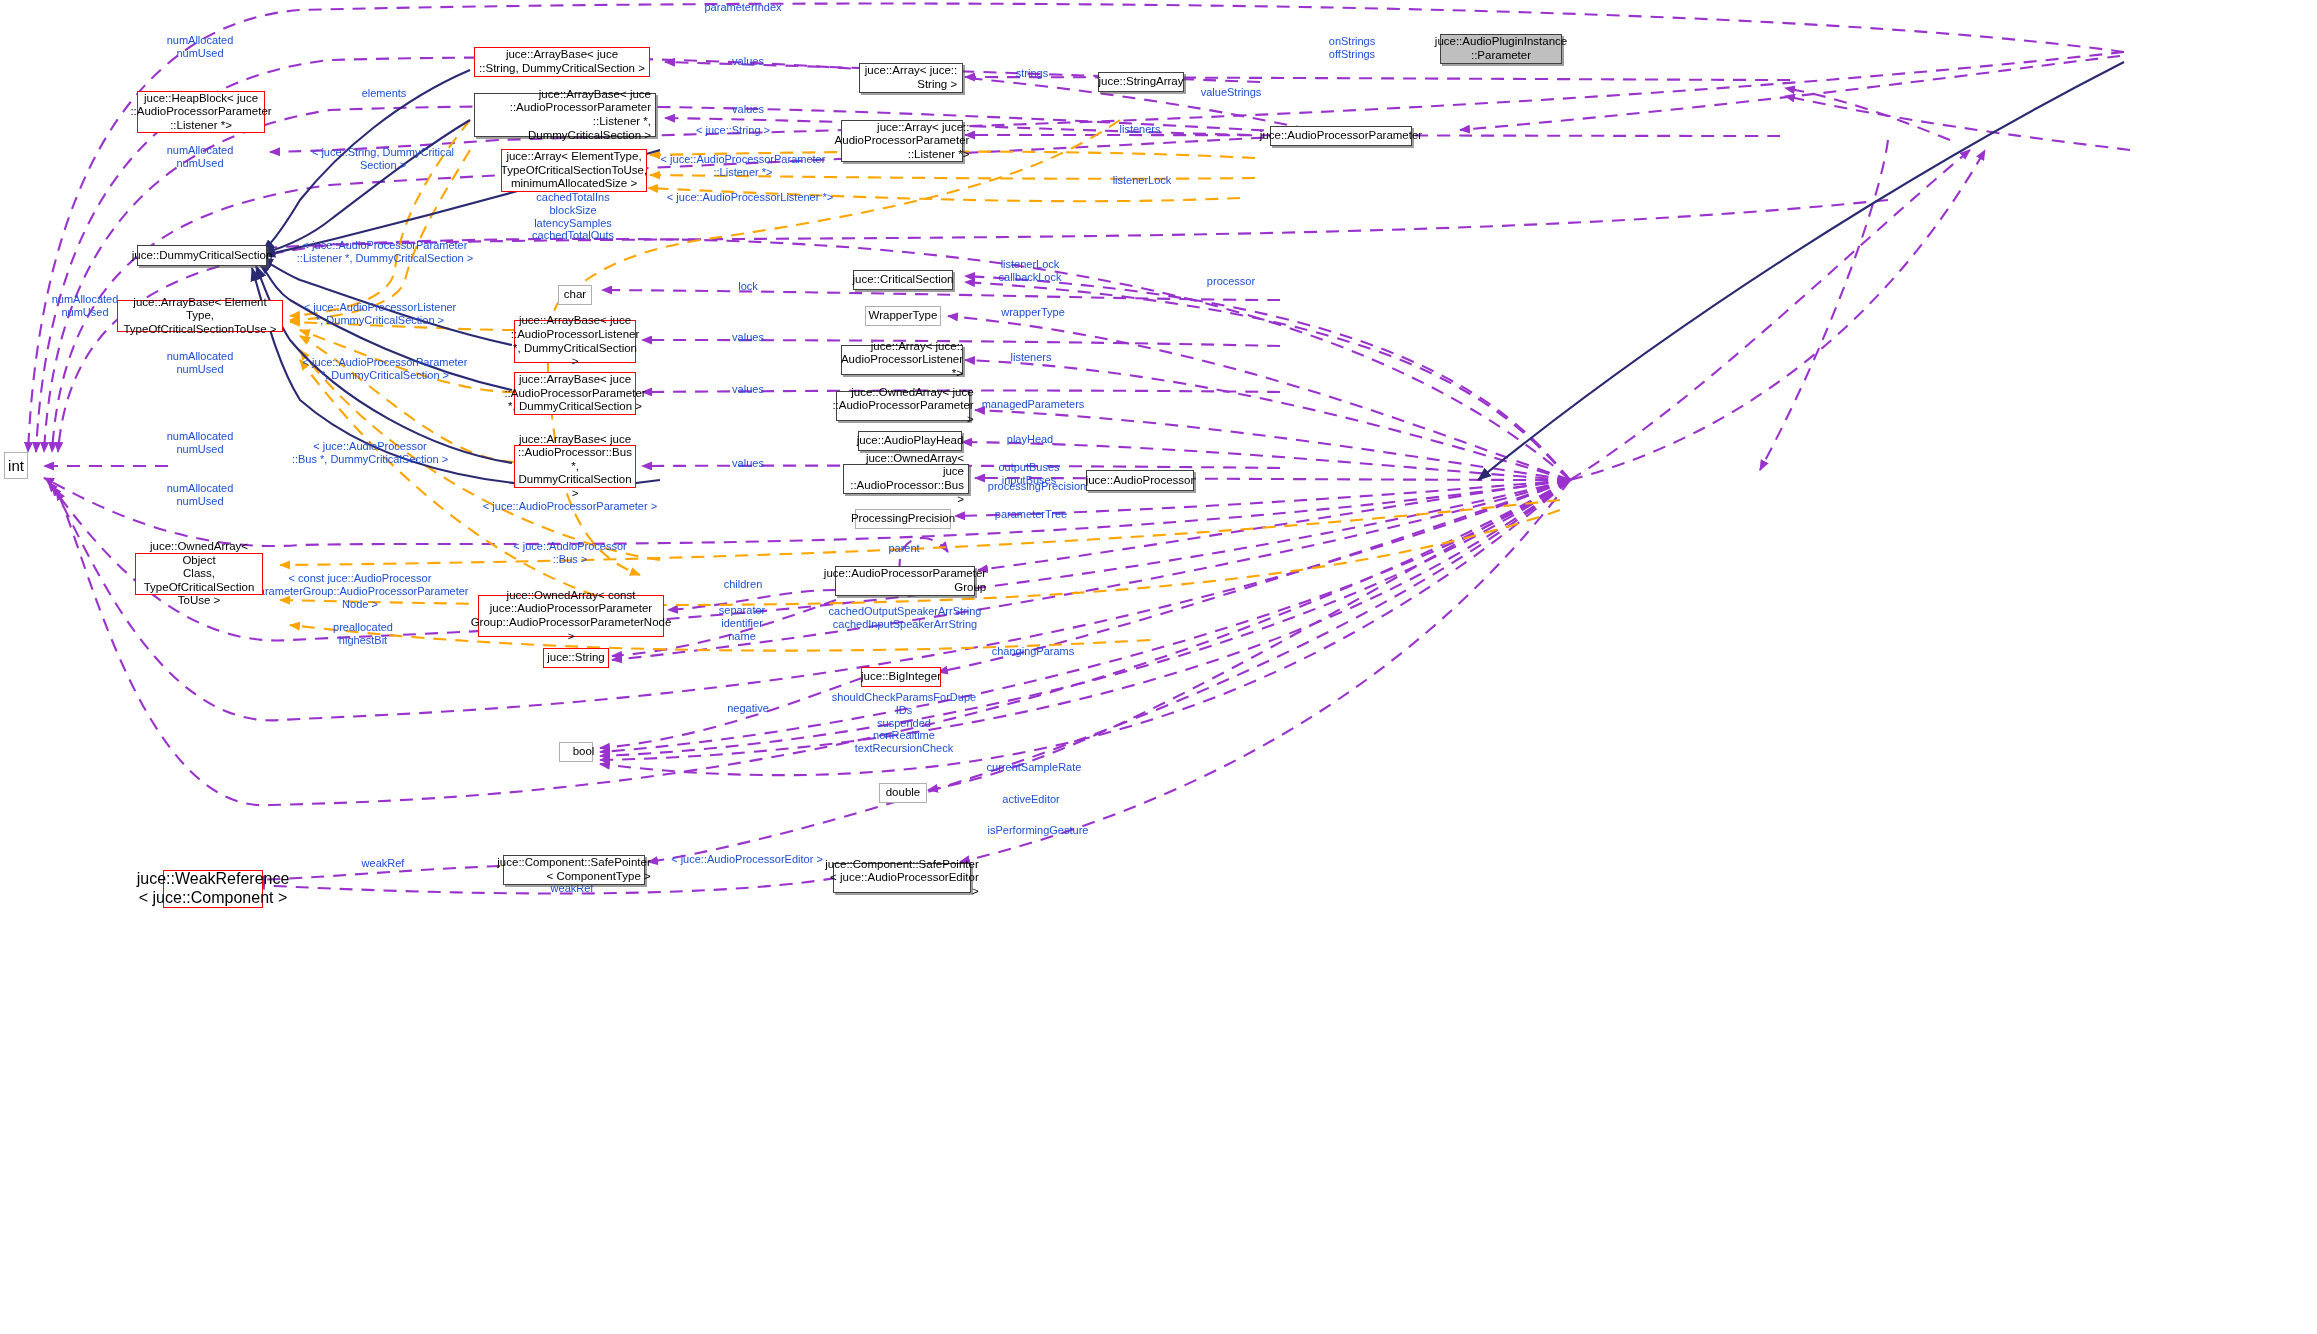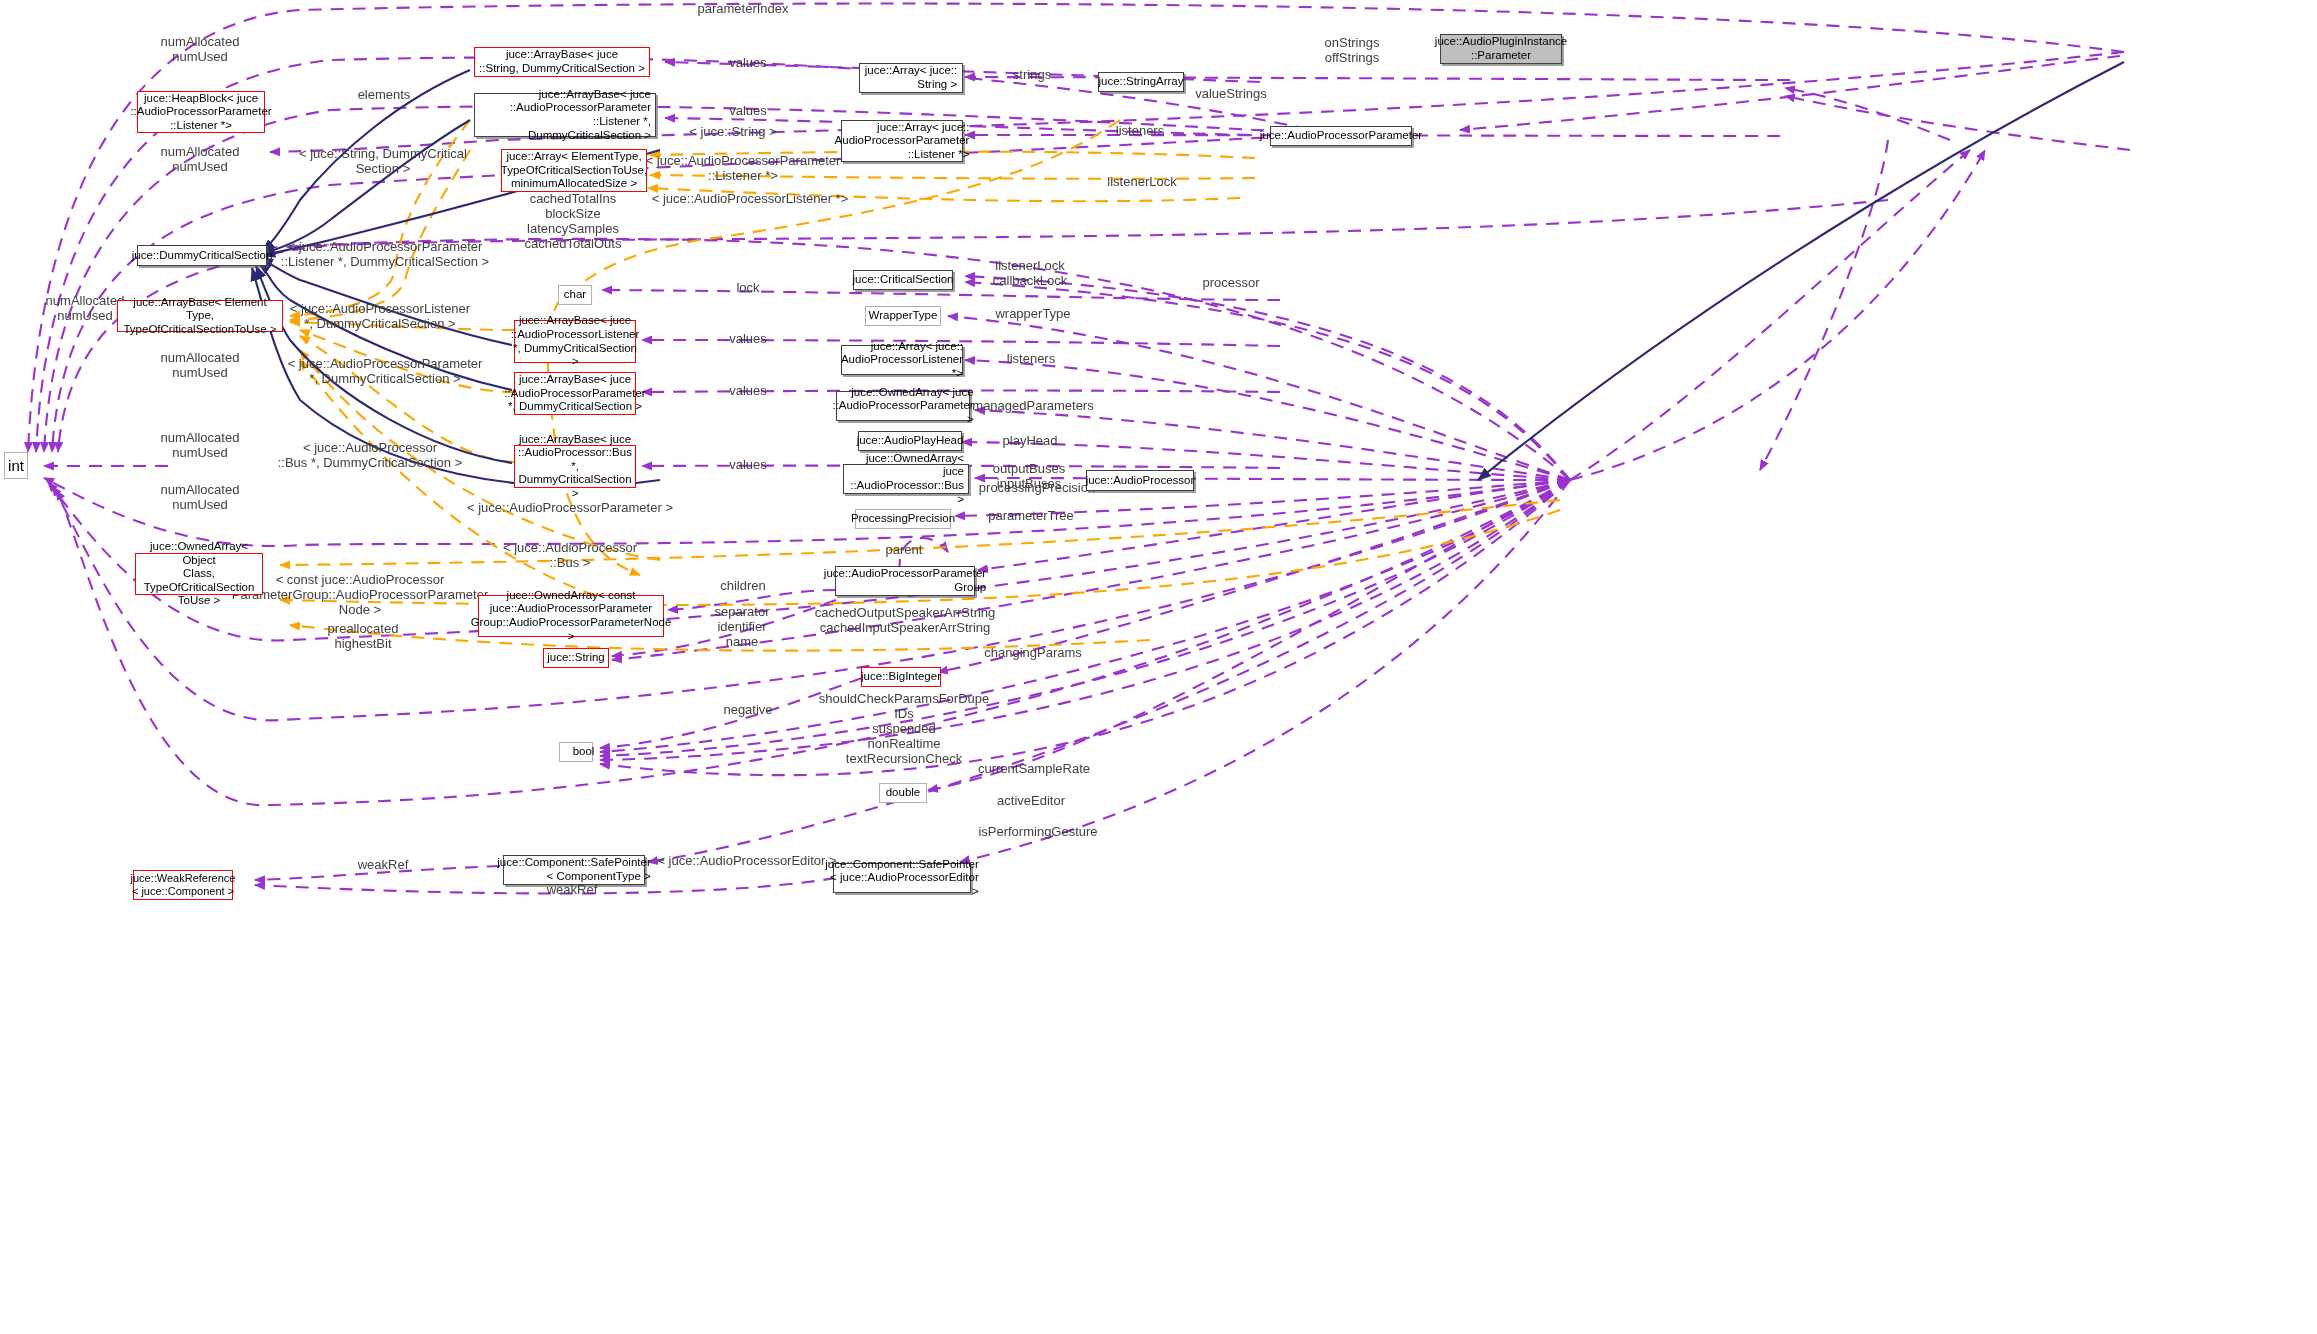--- a/index.html
+++ b/index.html
@@ -39,23 +39,23 @@
   }
   
   .n-solid       { border: 1.6px solid #404040; text-align: right; }
   .n-red         { border: 1.6px solid #ff0000; }
   .n-thin        { border: 1.2px solid #b0b0b0; }
   .n-gray-fill   { border: 1.6px solid #404040; background: #bfbfbf; }
   .shadow        { box-shadow: 2px 2px 0 rgba(80,80,80,0.55); }
 
   .elabel {
     position: absolute;
-    font-size: 13px;
+    font-size: 11px;
     line-height: 1.16;
-    color: #404040;
+    color: #1d4ed8;
     text-align: center;
     white-space: pre-line;
     z-index: 4;
     pointer-events: none;
   }
   .elabel.c { transform: translateX(-50%); }
 </style>
 </head>
 <body>
 
@@ -237,21 +237,21 @@
 ToUse &gt;</div>
 
   <div class="node n-red" style="left:478px; top:595px; width:186px; height:42px; font-size:11.5px;">juce::OwnedArray&lt; const
 juce::AudioProcessorParameter
 Group::AudioProcessorParameterNode &gt;</div>
 
   <div class="node n-red" style="left:543px; top:648px; width:66px; height:20px; font-size:11.5px;">juce::String</div>
 
   <div class="node n-thin" style="left:559px; top:742px; width:34px; height:20px; font-size:11.5px;padding-left:19px;">bool</div>
 
-  <div class="node n-red" style="left:133px; top:870px; width:100px; height:30px; font-size:11px;">juce::WeakReference
+  <div class="node n-red" style="left:163px; top:870px; width:100px; height:38px; font-size:16px;">juce::WeakReference
 &lt; juce::Component &gt;</div>
 
   <div class="node n-solid shadow" style="left:503px; top:855px; width:142px; height:30px; font-size:11.5px;">juce::Component::SafePointer
 &lt; ComponentType &gt;</div>
 
   <div class="node n-solid shadow" style="left:859px; top:63px; width:104px; height:30px; font-size:11.5px;">juce::Array&lt; juce::
 String &gt;</div>
 
   <div class="node n-solid shadow" style="left:841px; top:120px; width:122px; height:42px; font-size:11.5px;">juce::Array&lt; juce::
 AudioProcessorParameter

